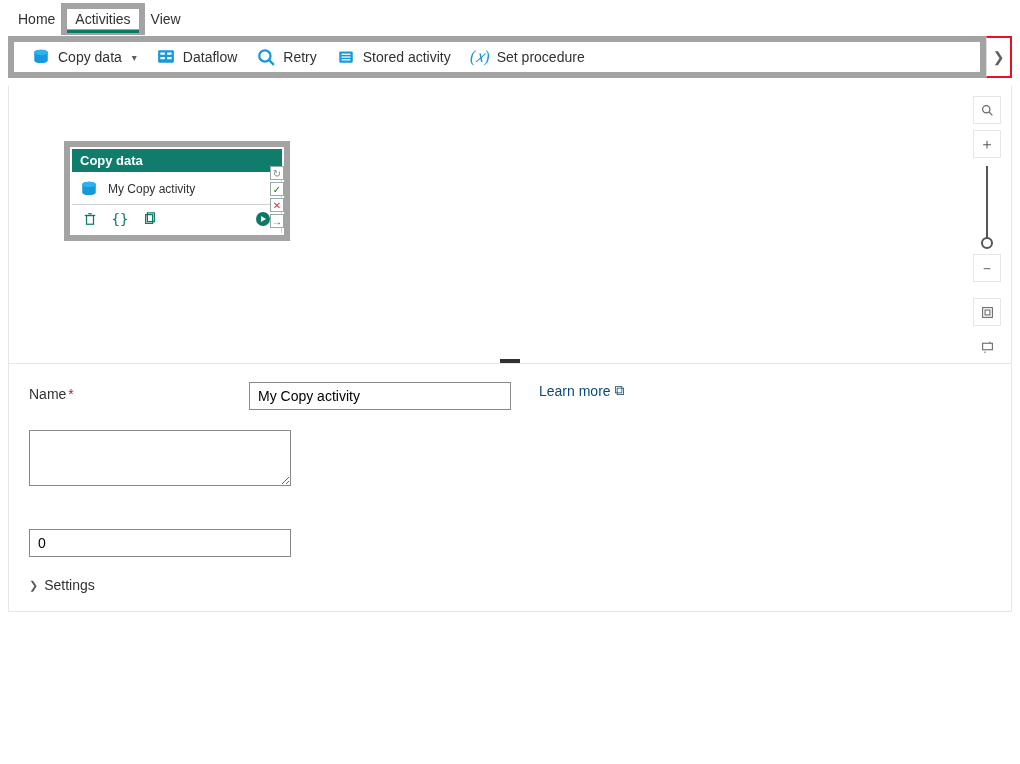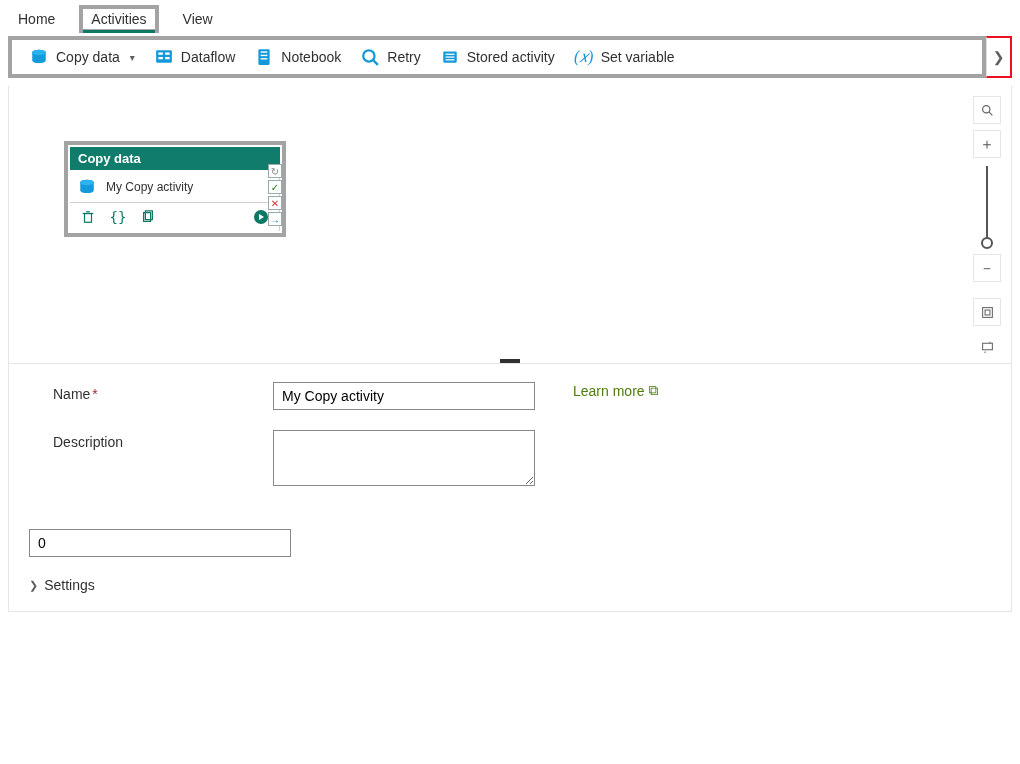--- a/index.html
+++ b/index.html
@@ -7,41 +7,40 @@
     margin: 0;
     font-family: "Segoe UI", sans-serif;
     font-size: 14px;
     color: #323130;
     background: #fff;
     width: 1020px;
   }
   .top-tabs {
     display: flex;
     padding: 4px 12px 0 12px;
-    gap: 18px;
     height: 34px;
     align-items: center;
     border-bottom: 1px solid #fff;
   }
   .top-tab {
     padding: 4px 6px;
     cursor: pointer;
     position: relative;
   }
   .top-tab.active {
     font-weight: 400;
   }
   .top-tab.active::after {
     content: "";
     position: absolute;
     left: 0; right: 0; bottom: -4px;
     height: 3px;
     background: #0d7864;
   }
-  .red-box { border: 4px solid #a3a3a3; }
+  .red-box { border: 6px solid #a3a3a3; }
   .toolbar-wrap {
     margin: 2px 8px 0 8px;
     display: flex;
   }
   .toolbar {
     flex: 1;
     display: flex;
     align-items: center;
     height: 42px;
     gap: 0;
@@ -221,37 +220,36 @@
   }
   .form-row {
     display: flex;
     align-items: flex-start;
     margin-bottom: 20px;
   }
   .form-label {
     width: 220px;
     padding-top: 4px;
     color: #323130;
-    margin-left: 24px;
   }
   .req { color: #a4262c; margin-left:2px;}
   .form-control {
     width: 262px;
   }
   input[type=text].txt, textarea.txt {
     width: 100%;
     border: 1px solid #888;
     padding: 5px 8px;
     font-family: inherit;
     font-size: 14px;
   }
   textarea.txt { height: 56px; resize: both; }
   .learn-more {
-    margin-left: 38px;
-    color: #4d7c0f;
+    margin-left: 28px;
+    color: #0c4a6e;
     cursor: pointer;
     display: inline-flex;
     align-items: center;
     gap: 4px;
   }
   .info-ic {
     display:inline-flex; width:12px; height:12px;
     border:1px solid #888; border-radius:50%;
     font-size:9px; align-items:center; justify-content:center;
     color:#888; margin-left:4px;
@@ -295,51 +293,40 @@
             <rect x="9" y="4" width="4" height="2" fill="#fff"></rect>
             <rect x="3" y="8" width="4" height="2" fill="#fff"></rect>
             <rect x="9" y="8" width="4" height="2" fill="#fff"></rect>
           </svg>
       </span>
       <span>Dataflow</span>
     </div>
     <div class="toolbar-item">
       <span class="tool-icon">
         <svg viewBox="0 0 16 16" width="18" height="18">
-            <rect x="3" y="1" width="10" height="14" rx="1" fill="#1499da"></rect>
-            <rect x="5" y="3" width="6" height="1.2" fill="#fff"></rect>
-            <rect x="5" y="6" width="6" height="1.2" fill="#fff"></rect>
-            <rect x="5" y="9" width="6" height="1.2" fill="#fff"></rect>
-          </svg>
-      </span>
-      <span>Notebook</span>
-    </div>
-    <div class="toolbar-item">
-      <span class="tool-icon">
-        <svg viewBox="0 0 16 16" width="18" height="18">
             <circle cx="7" cy="7" r="5" fill="none" stroke="#1499da" stroke-width="2"></circle>
             <line x1="11" y1="11" x2="15" y2="15" stroke="#1499da" stroke-width="2"></line>
           </svg>
       </span>
       <span>Retry</span>
     </div>
     <div class="toolbar-item">
       <span class="tool-icon">
         <svg viewBox="0 0 16 16" width="18" height="18">
             <rect x="2" y="3" width="12" height="10" rx="1" fill="#1499da"></rect>
             <rect x="4" y="5" width="8" height="1.1" fill="#fff"></rect>
             <rect x="4" y="7.5" width="8" height="1.1" fill="#fff"></rect>
             <rect x="4" y="10" width="8" height="1.1" fill="#fff"></rect>
           </svg>
       </span>
       <span>Stored activity</span>
     </div>
     <div class="toolbar-item">
       <span class="tool-icon" style="color:#1499da;font-style:italic;font-family:serif;font-size:16px;">(𝑥)</span>
-      <span>Set variable</span>
+      <span>Set procedure</span>
     </div>
   </div>
   <div class="toolbar-next">
     <span>❯</span>
   </div>
 </div>
 
 <div class="canvas-area">
   <div class="activity-card-wrap red-box" style="padding:2px;">
     <div class="activity-card">
@@ -421,21 +408,20 @@
   <div class="form-area">
     <div class="form-row">
       <div class="form-label"><span>Name</span><span class="req">*</span></div>
       <div class="form-control"><input type="text" class="txt" value="My Copy activity" style=""></div>
       <a class="learn-more">
           <span>Learn more</span> 
           <span>⧉</span>
         </a>
     </div>
     <div class="form-row">
-      <div class="form-label">Description</div>
       <div class="form-control"><textarea class="txt" style=""></textarea></div>
     </div>
     <div class="form-row">
     </div>
     <div class="form-row">
       <div class="form-control"><input type="text" class="txt" value="0" style=""></div>
     </div>
     <div class="advanced">
       <span style="font-size:11px;color:#605e5c;">❯</span>
       <span>Settings</span>

